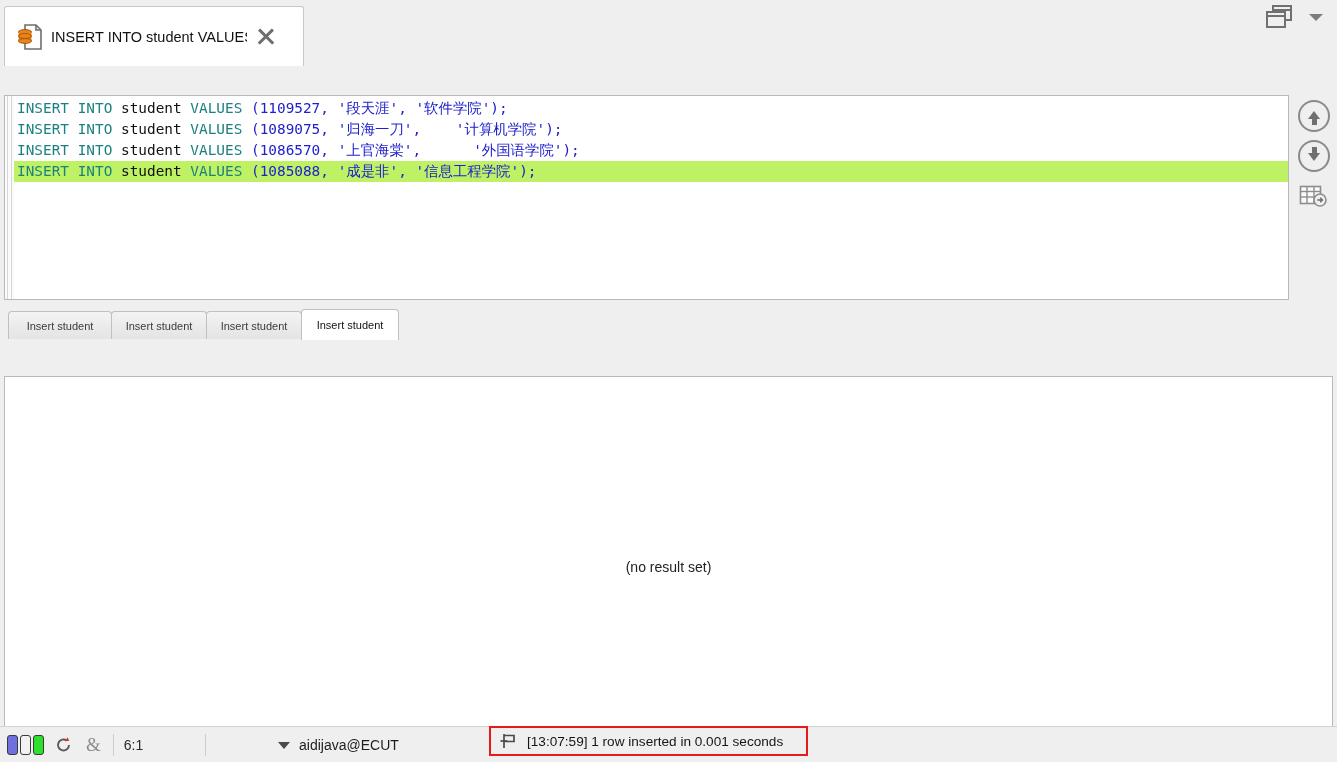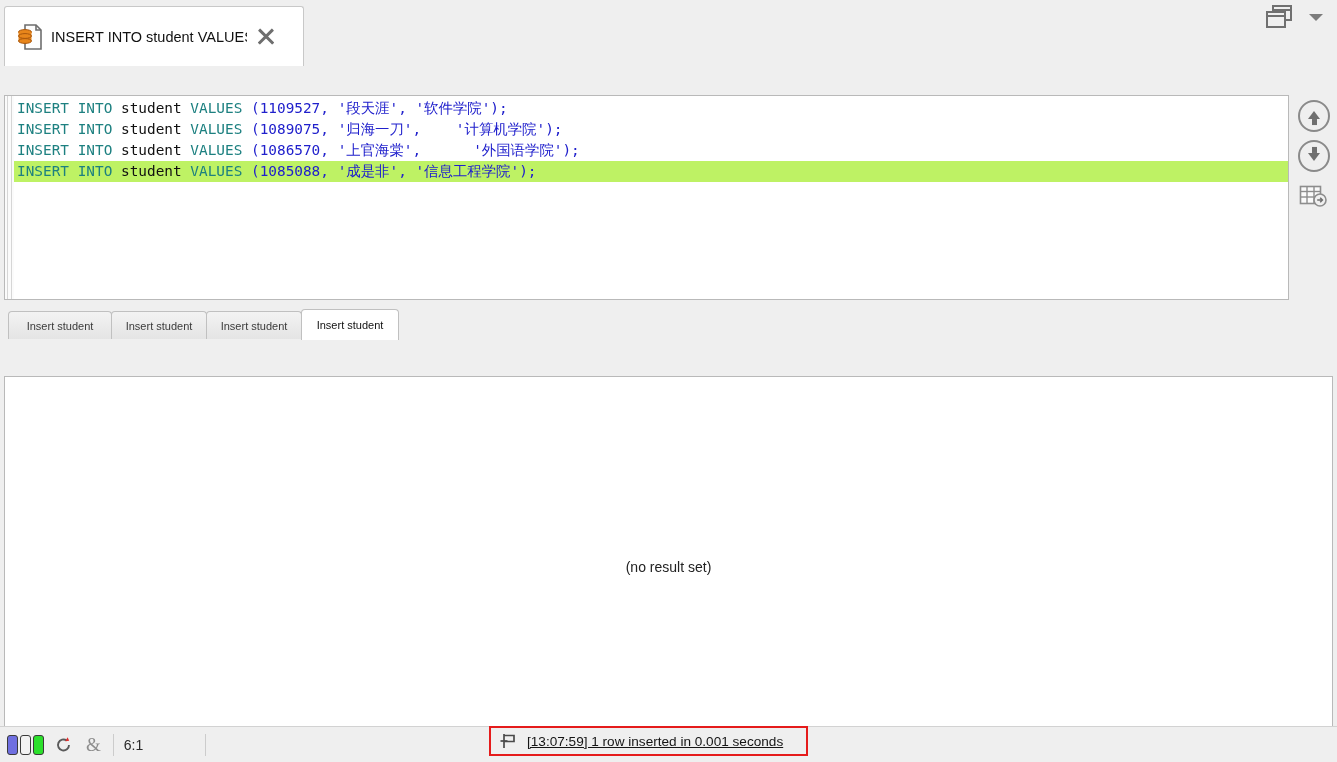--- a/index.html
+++ b/index.html
@@ -124,21 +124,21 @@
   .sb-pos{margin-left:10px;font-size:14px;color:#2a2a2a;}
   .sb-conn{position:absolute;left:278px;top:0;height:36px;display:flex;align-items:center;gap:9px;}
   .chev-sm{width:0;height:0;border-left:6px solid transparent;border-right:6px solid transparent;border-top:7px solid #4a4a4a;cursor:pointer;}
   .sb-conn-label{font-size:14px;color:#1d1d1d;}
   .sb-msg{
     position:absolute;left:489px;top:726px;width:319px;height:30px;
     border:2px solid #e51b1b;background:#efefef;box-sizing:border-box;
     display:flex;align-items:center;gap:8px;padding-left:8px;
   }
   .pin-ico{width:20px;height:18px;position:relative;flex:0 0 auto;}
-  .sb-msg-text{font-size:13.6px;color:#151515;white-space:nowrap;text-decoration:underline;}
+  .sb-msg-text{font-size:13.6px;color:#151515;white-space:nowrap;}
 </style>
 </head>
 <body>
 
 <div class="app">
 
   <div class="topbar">
 
     <div class="doc-tab">
       <div class="doc-tab-icon">
@@ -224,20 +224,24 @@
         </svg>
       </div>
 
       <div class="amp">&amp;</div>
 
       <div class="sb-sep"></div>
       <div class="sb-pos">6:1</div>
       <div class="sb-sep" style="margin-left:62px;"></div>
     </div>
 
+    <div class="sb-conn">
+      <div class="chev-sm"></div>
+      <div class="sb-conn-label">aidijava@ECUT</div>
+    </div>
   </div>
 
   <div class="sb-msg">
     <div class="pin-ico">
       <svg width="20" height="18" viewBox="0 0 20 18">
         <path d="M5 2 v14" stroke="#4a4a4a" stroke-width="1.7" fill="none"></path>
         <path d="M1.5 9 h7" stroke="#4a4a4a" stroke-width="1.7" fill="none"></path>
         <path d="M5 3.5 h10 v6 h-10" fill="none" stroke="#4a4a4a" stroke-width="1.7"></path>
       </svg>
     </div>

